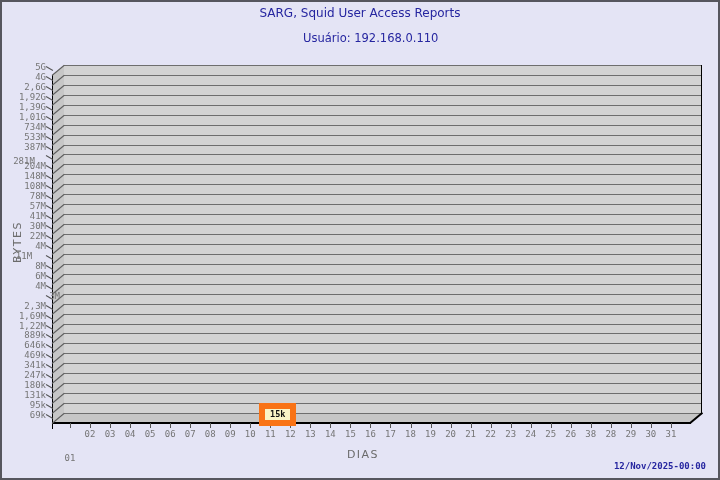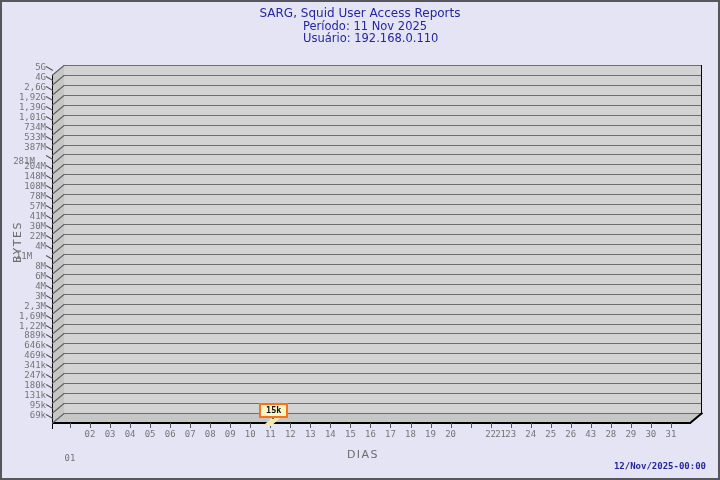--- a/index.html
+++ b/index.html
@@ -31,30 +31,29 @@
   .xticklabel{top:427px;width:22px;text-align:center;
               font-family:"DejaVu Sans Mono",monospace;font-size:9px;color:#757575;}
   .axis-left{left:50px;top:73px;width:1px;height:354px;background:#000;}
   .axis-bottom{left:50px;top:420px;width:639px;height:1.5px;background:#000;}
   .axis-bottom-diag{left:688px;top:420px;width:15.7px;height:1.5px;background:#000;
                     transform-origin:0 50%;transform:rotate(-39.8deg);}
   .face-right-edge{top:63px;width:1.5px;height:348px;background:#000;}
   .bar{top:414px;width:20px;height:10px;background:#f0e8b4;
        clip-path:polygon(50% 10%,92% 10%,42% 100%,0 100%);}
   .bar-pointer{top:412px;width:2px;height:5px;background:#6b6b2a;}
-  .callout{top:401px;width:25px;height:11px;background:#faf4c6;border:2px solid #f97316;
+  .callout{top:401px;width:25px;height:11px;background:#faf4c6;border:6px solid #f97316;
            text-align:center;font-family:"DejaVu Sans Mono",monospace;font-weight:bold;
            font-size:8.5px;line-height:11px;color:#111;}
 </style>
 </head>
 <body>
 
 <div class="screen">
   <div class="abs title-line1">SARG, Squid User Access Reports</div>
-  <div class="abs title-line2">Período: 11 Nov 2025</div>
   <div class="abs title-line3">Usuário: 192.168.0.110</div>
 
   <div class="abs ylabel">BYTES</div>
 
   <div class="abs wall"></div>
   <div class="abs floor"></div>
   <div class="abs face" id="plot-face">
       <div class="abs gridline" style="top: 0px;"></div>
       <div class="abs gridline" style="top: 9.94286px;"></div>
       <div class="abs gridline" style="top: 19.8857px;"></div>
@@ -162,21 +161,21 @@
       <div class="abs ytick" style="top: 262.857px;"></div>
       <div class="abs yticklabel" style="top: 258.857px;">8M</div>
       <div class="abs wallseg" style="top: 281.8px;"></div>
       <div class="abs ytick" style="top: 272.8px;"></div>
       <div class="abs yticklabel" style="top: 268.8px;">6M</div>
       <div class="abs wallseg" style="top: 291.743px;"></div>
       <div class="abs ytick" style="top: 282.743px;"></div>
       <div class="abs yticklabel" style="top: 278.743px;">4M</div>
       <div class="abs wallseg" style="top: 301.686px;"></div>
       <div class="abs ytick" style="top: 292.686px;"></div>
-      <div class="abs yticklabel" style="top: 288.686px;">3M</div>
+      <div class="abs yticklabel" style="top: 288.686px; margin-left: 14px;">3M</div>
       <div class="abs wallseg" style="top: 311.629px;"></div>
       <div class="abs ytick" style="top: 302.629px;"></div>
       <div class="abs yticklabel" style="top: 298.629px;">2,3M</div>
       <div class="abs wallseg" style="top: 321.571px;"></div>
       <div class="abs ytick" style="top: 312.571px;"></div>
       <div class="abs yticklabel" style="top: 308.571px;">1,69M</div>
       <div class="abs wallseg" style="top: 331.514px;"></div>
       <div class="abs ytick" style="top: 322.514px;"></div>
       <div class="abs yticklabel" style="top: 318.514px;">1,22M</div>
       <div class="abs wallseg" style="top: 341.457px;"></div>
@@ -241,33 +240,33 @@
       <div class="abs xticklabel" style="left: 357.45px;">16</div>
       <div class="abs xtick" style="left: 388.48px;"></div>
       <div class="abs xticklabel" style="left: 377.48px;">17</div>
       <div class="abs xtick" style="left: 408.51px;"></div>
       <div class="abs xticklabel" style="left: 397.51px;">18</div>
       <div class="abs xtick" style="left: 428.54px;"></div>
       <div class="abs xticklabel" style="left: 417.54px;">19</div>
       <div class="abs xtick" style="left: 448.57px;"></div>
       <div class="abs xticklabel" style="left: 437.57px;">20</div>
       <div class="abs xtick" style="left: 468.6px;"></div>
-      <div class="abs xticklabel" style="left: 457.6px; margin-left: 30px;">21</div>
+      <div class="abs xticklabel" style="left: 457.6px;">21</div>
       <div class="abs xtick" style="left: 488.63px;"></div>
       <div class="abs xticklabel" style="left: 477.63px;">22</div>
       <div class="abs xtick" style="left: 508.66px;"></div>
       <div class="abs xticklabel" style="left: 497.66px;">23</div>
       <div class="abs xtick" style="left: 528.69px;"></div>
       <div class="abs xticklabel" style="left: 517.69px;">24</div>
       <div class="abs xtick" style="left: 548.72px;"></div>
       <div class="abs xticklabel" style="left: 537.72px;">25</div>
       <div class="abs xtick" style="left: 568.75px;"></div>
       <div class="abs xticklabel" style="left: 557.75px;">26</div>
       <div class="abs xtick" style="left: 588.78px;"></div>
-      <div class="abs xticklabel" style="left: 577.78px;">43</div>
+      <div class="abs xticklabel" style="left: 577.78px;">38</div>
       <div class="abs xtick" style="left: 608.81px;"></div>
       <div class="abs xticklabel" style="left: 597.81px;">28</div>
       <div class="abs xtick" style="left: 628.84px;"></div>
       <div class="abs xticklabel" style="left: 617.84px;">29</div>
       <div class="abs xtick" style="left: 648.87px;"></div>
       <div class="abs xticklabel" style="left: 637.87px;">30</div>
       <div class="abs xtick" style="left: 668.9px;"></div>
       <div class="abs xticklabel" style="left: 657.9px;">31</div>
       <div class="abs bar" style="left: 260.8px;"></div>
       <div class="abs bar-pointer" style="left: 269.8px;"></div>

